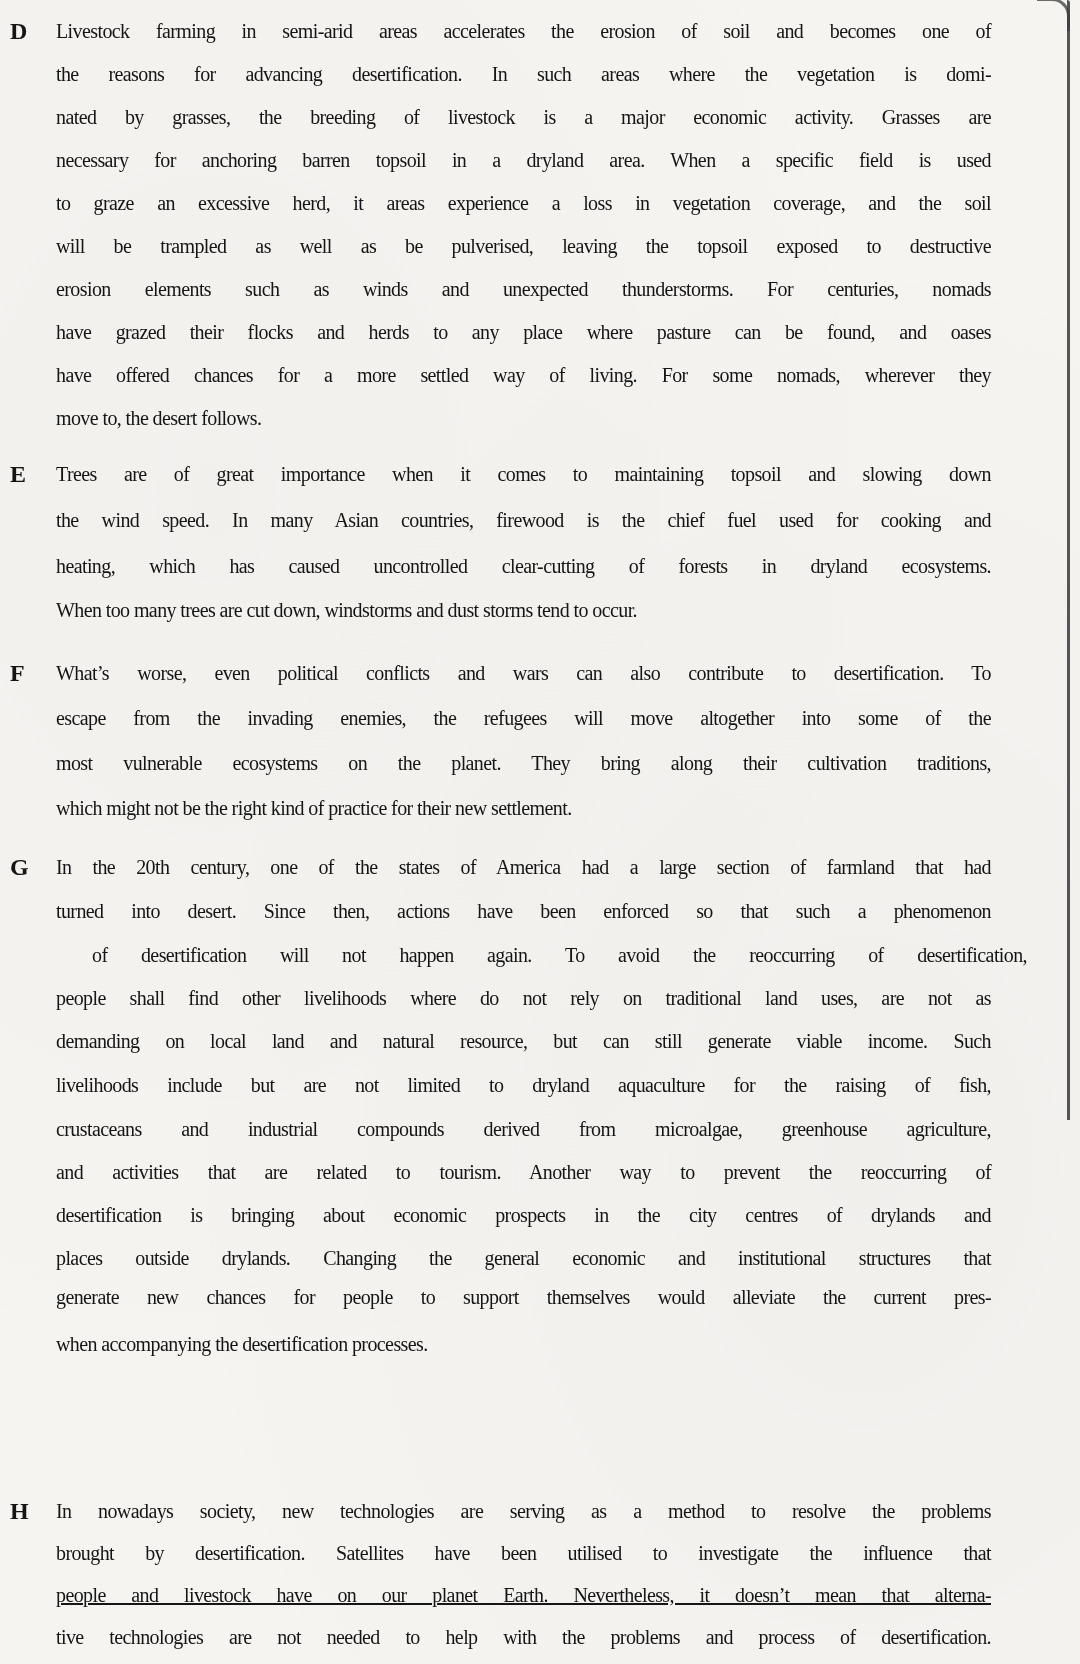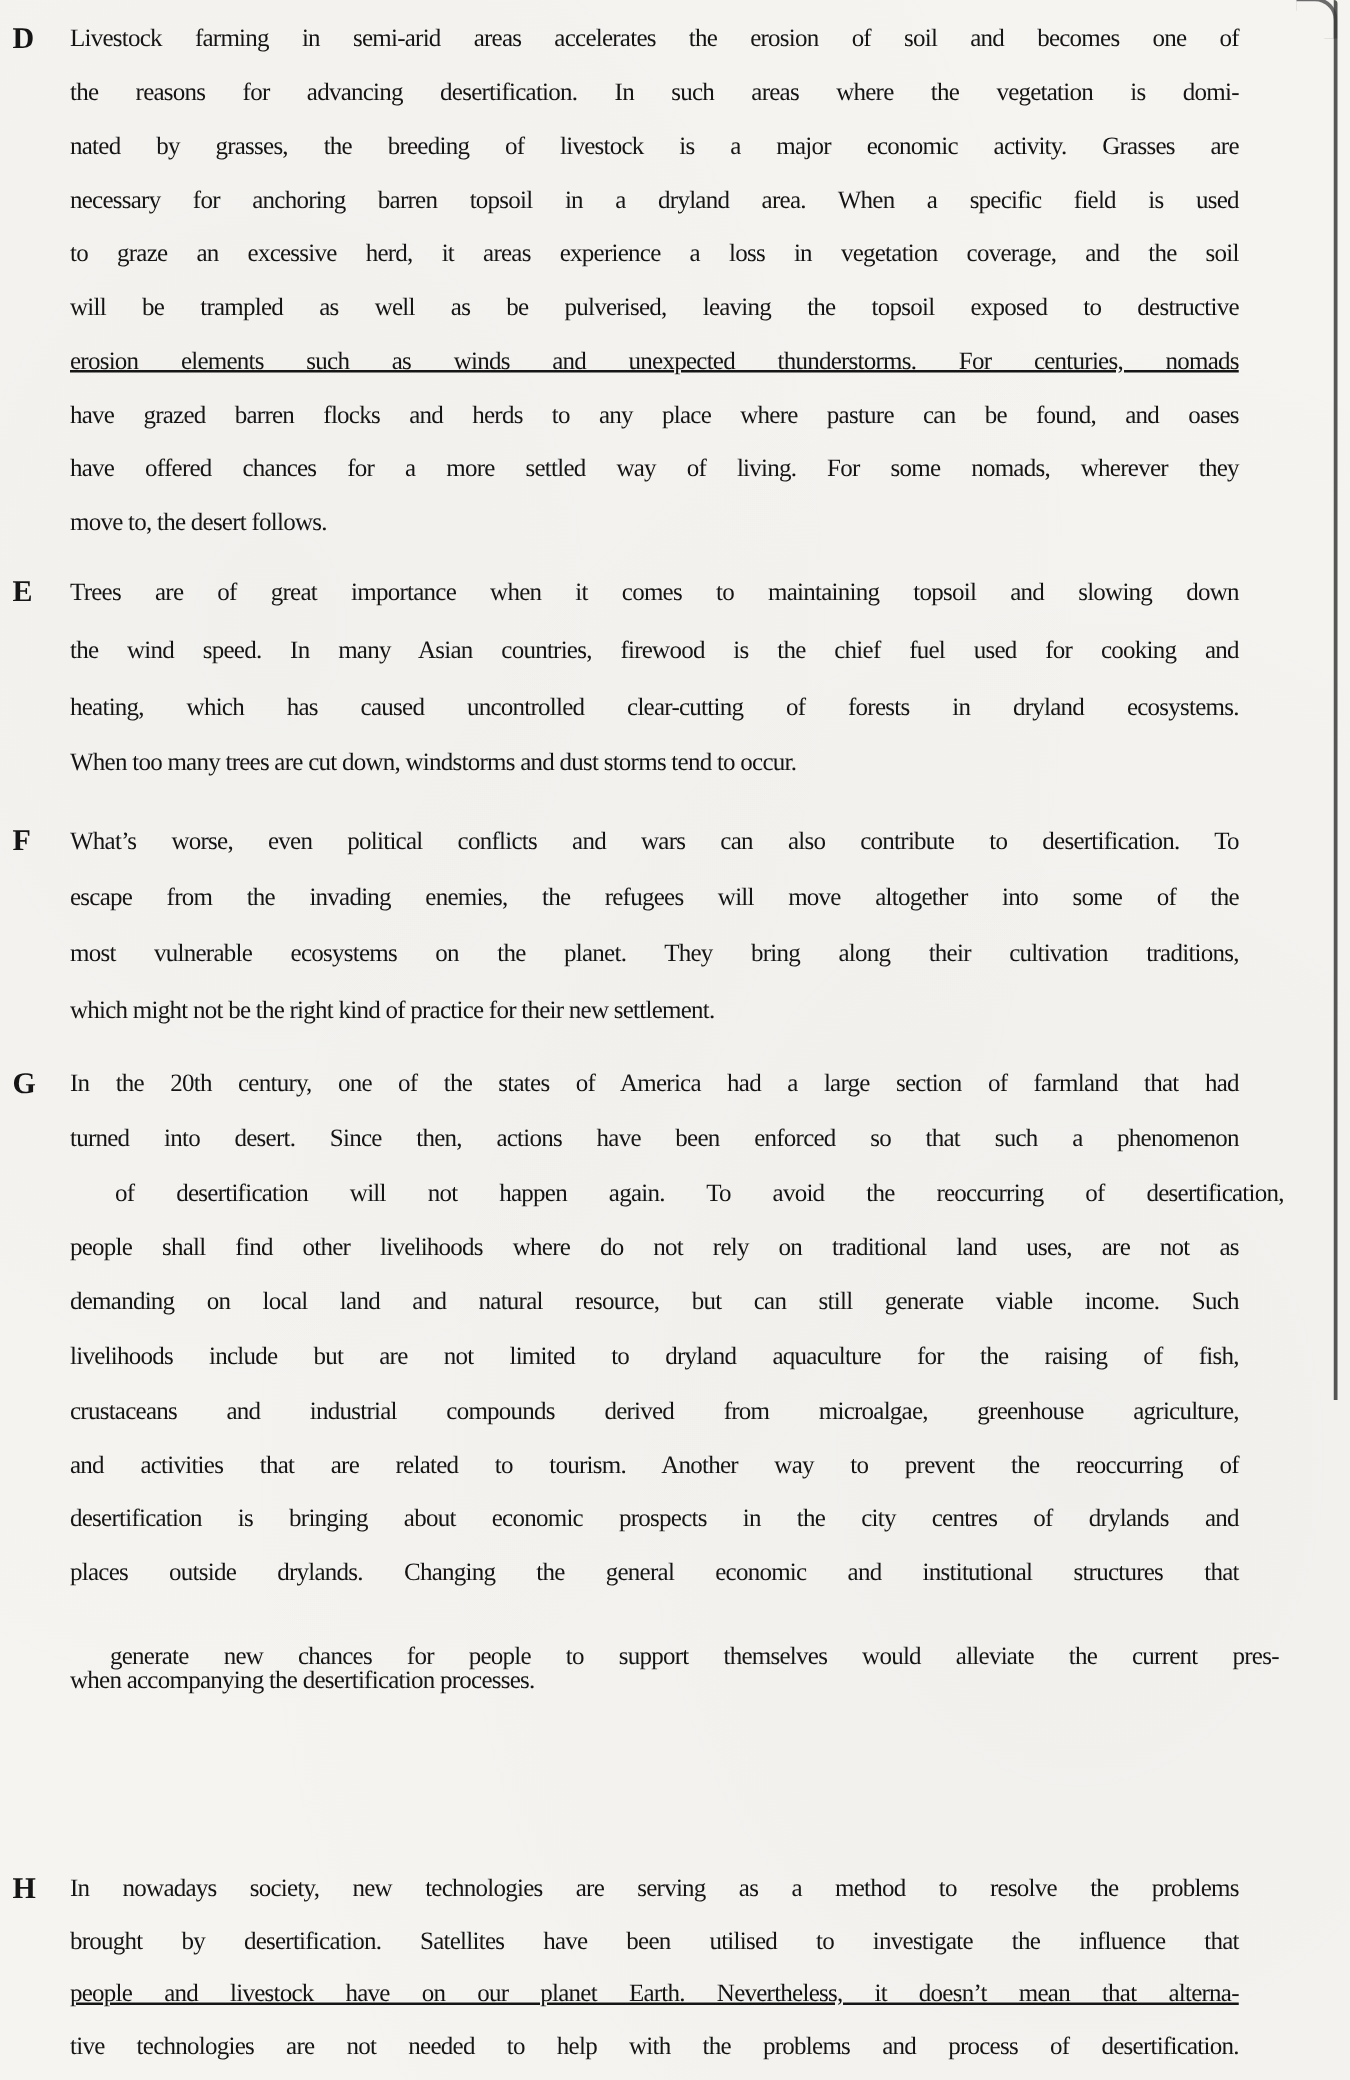--- a/index.html
+++ b/index.html
@@ -83,22 +83,22 @@
   <div class="right-border"></div>
 
   <div class="para" style="top:10px;">
     <span class="para-letter" style="top:0px;">D</span>
     <div class="line" style="top:0px;">Livestock farming in semi-arid areas accelerates the erosion of soil and becomes one of</div>
     <div class="line" style="top:43px;">the reasons for advancing desertification. In such areas where the vegetation is domi-</div>
     <div class="line" style="top:86px;">nated by grasses, the breeding of livestock is a major economic activity. Grasses are</div>
     <div class="line" style="top:129px;">necessary for anchoring barren topsoil in a dryland area. When a specific field is used</div>
     <div class="line" style="top:172px;">to graze an excessive herd, it areas experience a loss in vegetation coverage, and the soil</div>
     <div class="line" style="top:215px;">will be trampled as well as be pulverised, leaving the topsoil exposed to destructive</div>
-    <div class="line" style="top:258px;text-decoration:underline;">erosion elements such as winds and unexpected thunderstorms. For centuries, nomads</div>
-    <div class="line" style="top:301px;">have grazed barren flocks and herds to any place where pasture can be found, and oases</div>
+    <div class="line" style="top:258px;">erosion elements such as winds and unexpected thunderstorms. For centuries, nomads</div>
+    <div class="line" style="top:301px;">have grazed their flocks and herds to any place where pasture can be found, and oases</div>
     <div class="line" style="top:344px;">have offered chances for a more settled way of living. For some nomads, wherever they</div>
     <div class="line last" style="top:387px;">move to, the desert follows.</div>
   </div>
 
   <div class="para" style="top:453px;">
     <span class="para-letter" style="top:0px;">E</span>
     <div class="line" style="top:0px;">Trees are of great importance when it comes to maintaining topsoil and slowing down</div>
     <div class="line" style="top:46px;">the wind speed. In many Asian countries, firewood is the chief fuel used for cooking and</div>
     <div class="line" style="top:92px;">heating, which has caused uncontrolled clear-cutting of forests in dryland ecosystems.</div>
     <div class="line last" style="top:136px;">When too many trees are cut down, windstorms and dust storms tend to occur.</div>
@@ -117,21 +117,21 @@
     <div class="line" style="top:0px;">In the 20th century, one of the states of America had a large section of farmland that had</div>
     <div class="line" style="top:44px;">turned into desert. Since then, actions have been enforced so that such a phenomenon</div>
     <div class="line" style="top:88px;margin-left:36px;">of desertification will not happen again. To avoid the reoccurring of desertification,</div>
     <div class="line" style="top:131px;">people shall find other livelihoods where do not rely on traditional land uses, are not as</div>
     <div class="line" style="top:174px;">demanding on local land and natural resource, but can still generate viable income. Such</div>
     <div class="line" style="top:218px;">livelihoods include but are not limited to dryland aquaculture for the raising of fish,</div>
     <div class="line" style="top:262px;">crustaceans and industrial compounds derived from microalgae, greenhouse agriculture,</div>
     <div class="line" style="top:305px;">and activities that are related to tourism. Another way to prevent the reoccurring of</div>
     <div class="line" style="top:348px;">desertification is bringing about economic prospects in the city centres of drylands and</div>
     <div class="line" style="top:391px;">places outside drylands. Changing the general economic and institutional structures that</div>
-    <div class="line" style="top:458px;margin-left:32px;">generate new chances for people to support themselves would alleviate the current pres-</div>
+    <div class="line" style="top:430px;">generate new chances for people to support themselves would alleviate the current pres-</div>
     <div class="line last" style="top:477px;">when accompanying the desertification processes.</div>
   </div>
 
   <div class="para" style="top:1490px;">
     <span class="para-letter" style="top:0px;">H</span>
     <div class="line" style="top:0px;">In nowadays society, new technologies are serving as a method to resolve the problems</div>
     <div class="line" style="top:42px;">brought by desertification. Satellites have been utilised to investigate the influence that</div>
     <div class="line" style="top:84px;text-decoration:underline;">people and livestock have on our planet Earth. Nevertheless, it doesn’t mean that alterna-</div>
     <div class="line" style="top:126px;">tive technologies are not needed to help with the problems and process of desertification.</div>
   </div>

